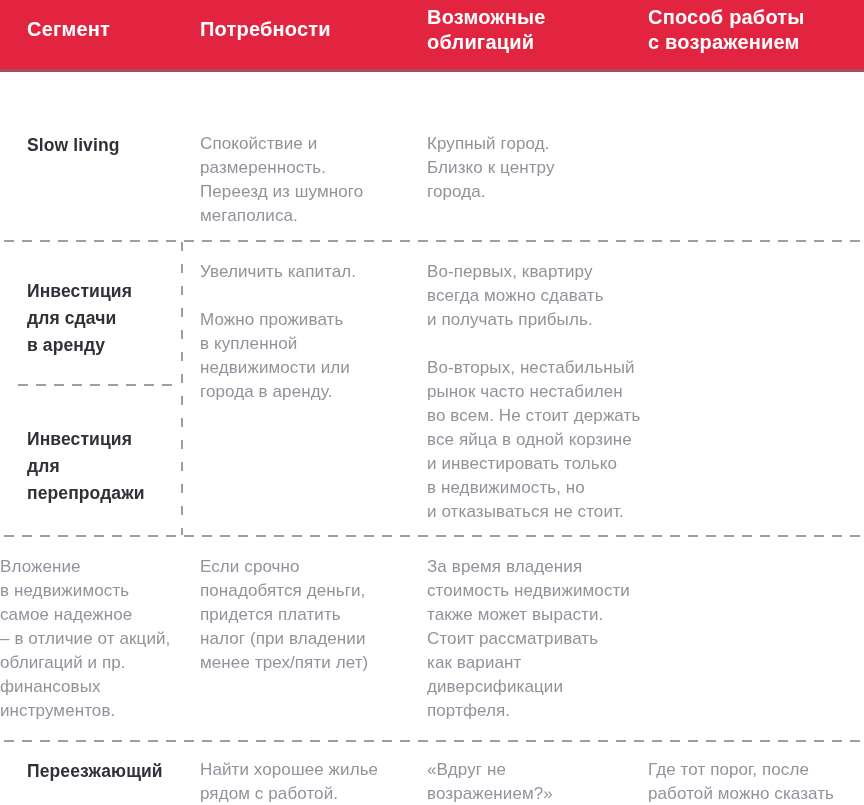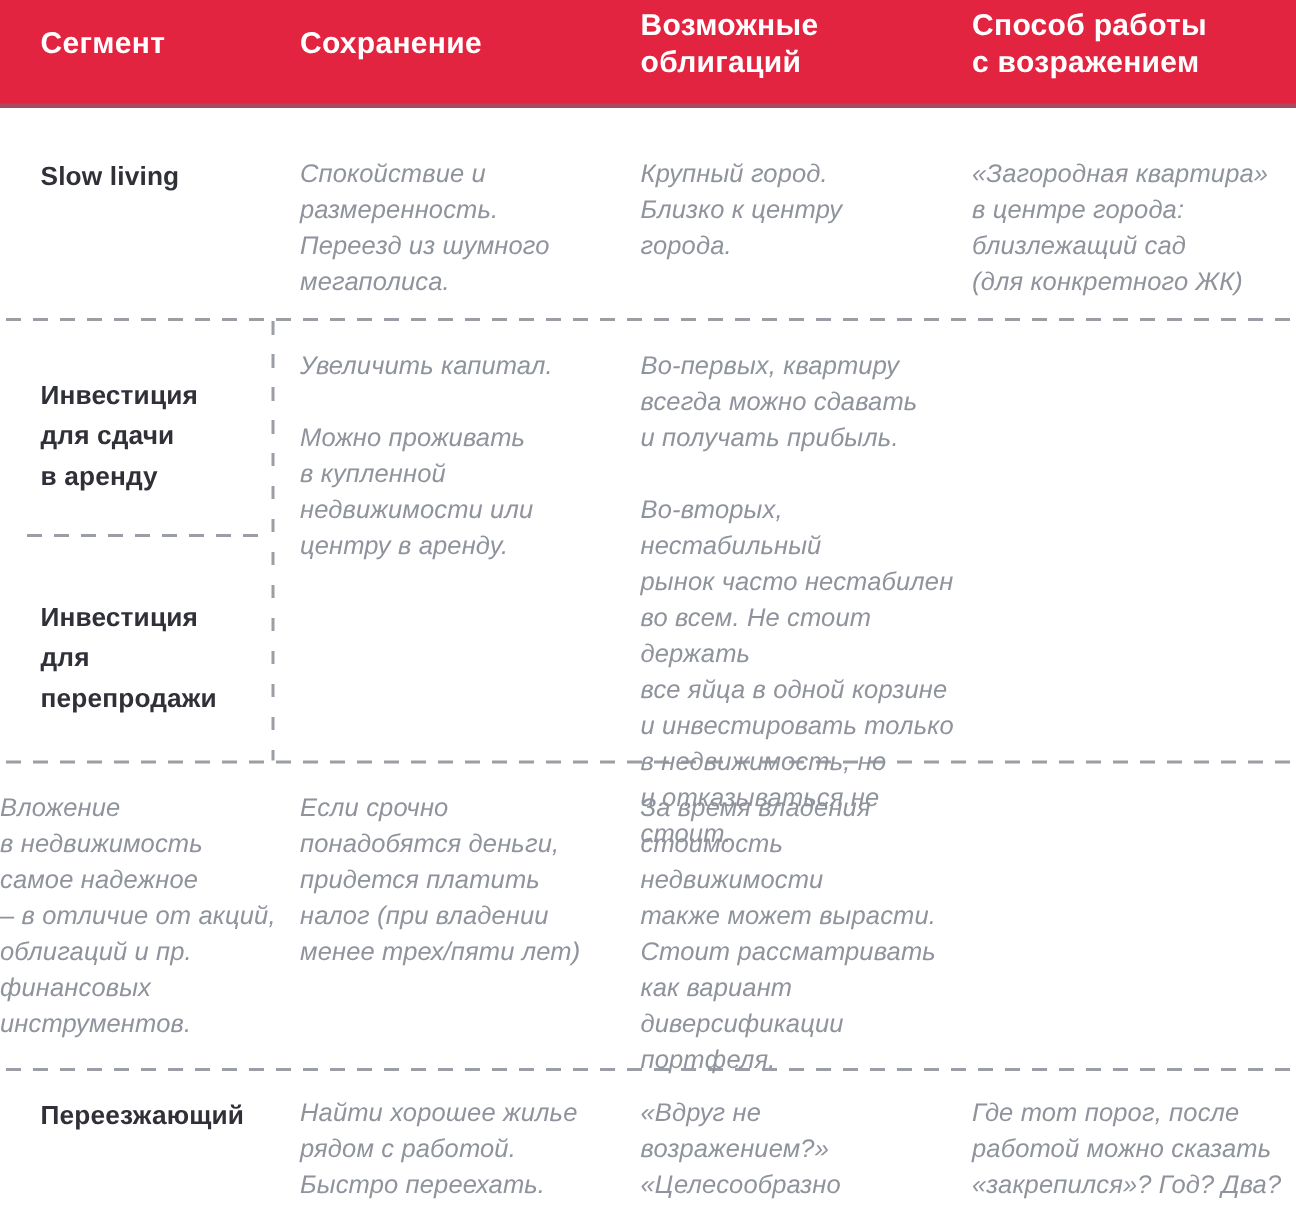--- a/index.html
+++ b/index.html
@@ -34,32 +34,32 @@
   .thead .cell{
     display:flex;align-items:center;
     padding-bottom:10px;
     color:var(--header-text);
     font-size:20px;font-weight:700;line-height:25px;
     letter-spacing:.2px;
   }
 
   
   .body-row{position:relative;}
-  .r1{height:140px;padding-top:32px;}
+  .r1{height:140px;padding-top:32px;margin-top:28px;}
   .r2{height:293px;padding-top:18px;}
   .r3{height:203px;padding-top:18px;}
   .r4{height:91px;padding-top:16px;}
 
   .segment{
     font-weight:700;color:var(--segment-color);
     font-size:17.5px;line-height:27px;letter-spacing:.1px;
   }
   .body-text{
     color:var(--body-color);
-    font-size:17px;line-height:24px;letter-spacing:.1px;font-style:italic;
+    font-size:17px;line-height:24px;letter-spacing:.1px;
   }
 
   
   .sep{
     height:2px;margin-left:4px;
     background:repeating-linear-gradient(90deg,var(--dash-color) 0 10px,transparent 10px 18px);
   }
   .subsep{
     height:2px;width:160px;
     margin:7px 0 22px -9px;
@@ -70,60 +70,56 @@
     background:repeating-linear-gradient(180deg,var(--dash-color) 0 9px,transparent 9px 22px);
   }
 </style>
 </head>
 <body>
 
 <div class="page">
 
   <header class="row thead">
     <div class="cell c1">Сегмент</div>
-    <div class="cell c2">Сохранение</div>
+    <div class="cell c2">Потребности</div>
     <div class="cell c3">Возможные
 облигаций</div>
     <div class="cell c4">Способ работы
 с возражением</div>
   </header>
 
   <section class="row body-row r1">
     <div class="cell c1 segment">Slow living</div>
     <div class="cell c2 body-text">Спокойствие и
 размеренность.
 Переезд из шумного
 мегаполиса.</div>
     <div class="cell c3 body-text">Крупный город.
 Близко к центру
 города.</div>
-    <div class="cell c4 body-text">«Загородная квартира»
-в центре города:
-близлежащий сад
-(для конкретного ЖК)</div>
   </section>
 
   <div class="sep"></div>
 
   <section class="row body-row r2">
     <div class="cell c1">
       <div class="segment">Инвестиция
 для сдачи
 в аренду</div>
       <div class="subsep"></div>
       <div class="segment">Инвестиция
 для
 перепродажи</div>
     </div>
     <div class="cell c2 body-text">Увеличить капитал.
 
 Можно проживать
 в купленной
 недвижимости или
-центру в аренду.</div>
+города в аренду.</div>
     <div class="cell c4 body-text">Во-первых, квартиру
 всегда можно сдавать
 и получать прибыль.
 
 Во-вторых, нестабильный
 рынок часто нестабилен
 во всем. Не стоит держать
 все яйца в одной корзине
 и инвестировать только
 в недвижимость, но

